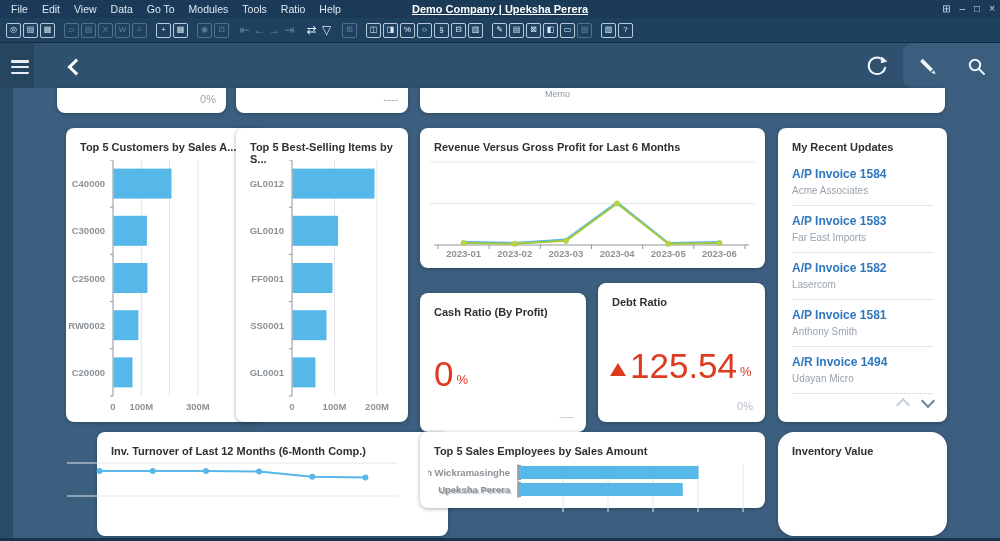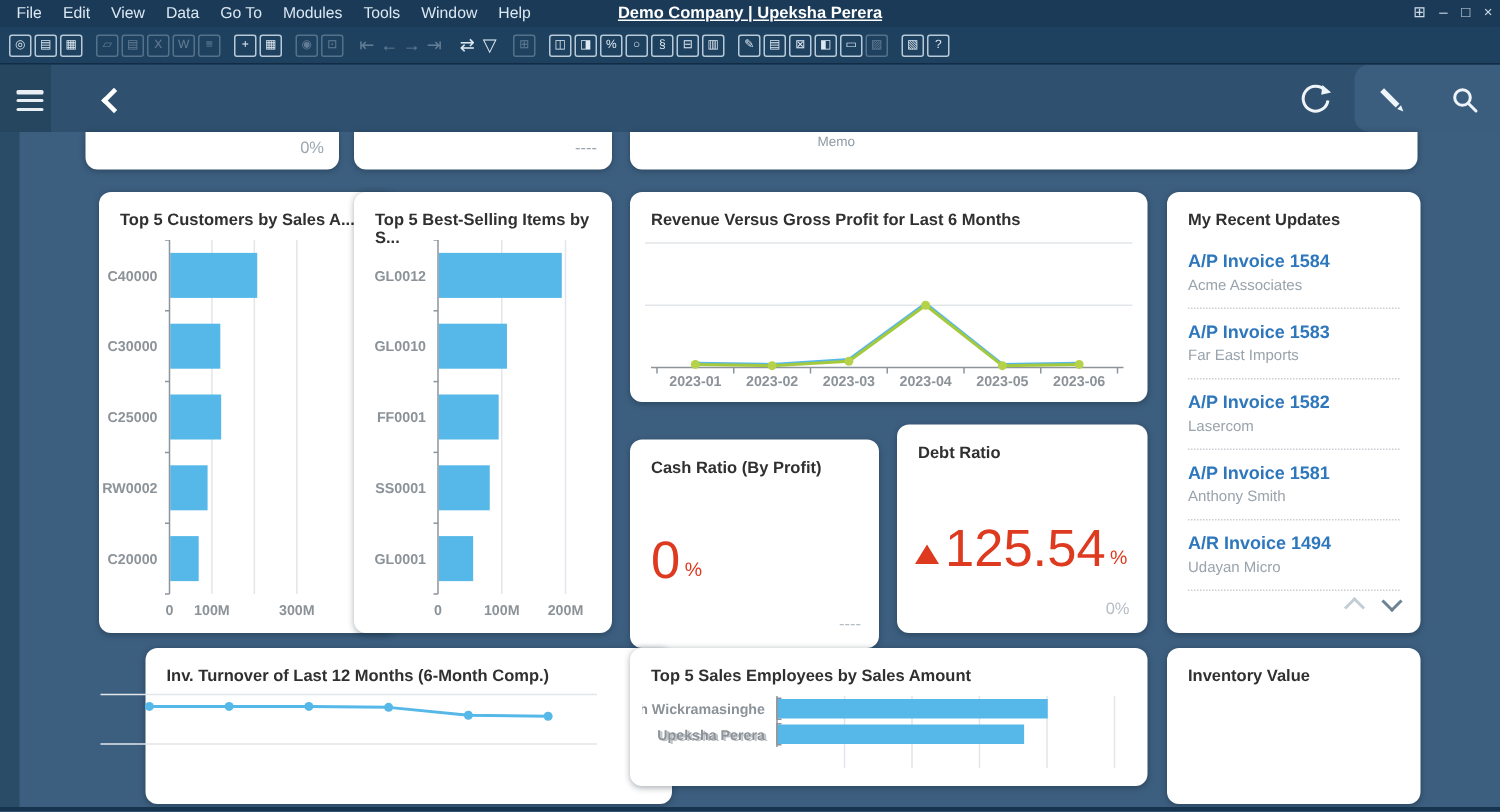--- a/index.html
+++ b/index.html
@@ -56,22 +56,22 @@
   #card-kpi-left{left:57px;width:169px;}
   #card-kpi-mid{left:236px;width:172px;}
   #card-memo{left:420px;width:525px;}
   #customers-card{left:66px;top:128px;width:198px;height:294px;}
   #items-card{left:236px;top:128px;width:172px;height:294px;}
   #revenue-card{left:420px;top:128px;width:345px;height:140px;}
   #cash-card{left:420px;top:293px;width:166px;height:139px;}
   #debt-card{left:598px;top:283px;width:167px;height:139px;}
   #updates-card{left:778px;top:128px;width:169px;height:294px;}
   #invturn-card{left:57px;top:432px;width:351px;height:104px;margin-left:40px;}
-  #employees-card{left:420px;top:432px;width:345px;height:92px;}
-  #inventory-card{left:778px;top:432px;width:169px;height:104px;}
+  #employees-card{left:420px;top:432px;width:345px;height:76px;}
+  #inventory-card{left:778px;top:432px;width:169px;height:104px;border-radius:16px;}
   
   .chart{position:absolute;z-index:4;font-weight:bold;}
   #chart-customers{left:61px;top:160px;width:159px;height:256px;}
   #chart-items{left:240px;top:160px;width:162px;height:256px;}
   #chart-revenue{left:426px;top:156px;width:333px;height:108px;}
   #chart-invturn{left:63px;top:458px;width:339px;height:74px;}
   #chart-employees{left:428px;top:460px;width:329px;height:74px;}
   .lbl{font-family:"Liberation Sans",sans-serif;font-size:9.5px;fill:#8b9298;}
   
   .kpi{position:absolute;display:flex;align-items:flex-end;color:#dd3a20;line-height:1;}
@@ -97,21 +97,21 @@
 
 <div id="menubar">
   <div id="menus">
       <span class="menu-item">File</span>
       <span class="menu-item">Edit</span>
       <span class="menu-item">View</span>
       <span class="menu-item">Data</span>
       <span class="menu-item">Go To</span>
       <span class="menu-item">Modules</span>
       <span class="menu-item">Tools</span>
-      <span class="menu-item">Window</span>
+      <span class="menu-item">Ratio</span>
       <span class="menu-item">Help</span>
     </div>
   <div id="win-title">Demo Company | Upeksha Perera</div>
   <div id="win-controls">
       <span class="win-ctrl">⊞</span>
       <span class="win-ctrl">–</span>
       <span class="win-ctrl">□</span>
       <span class="win-ctrl">×</span>
     </div>
 </div>

